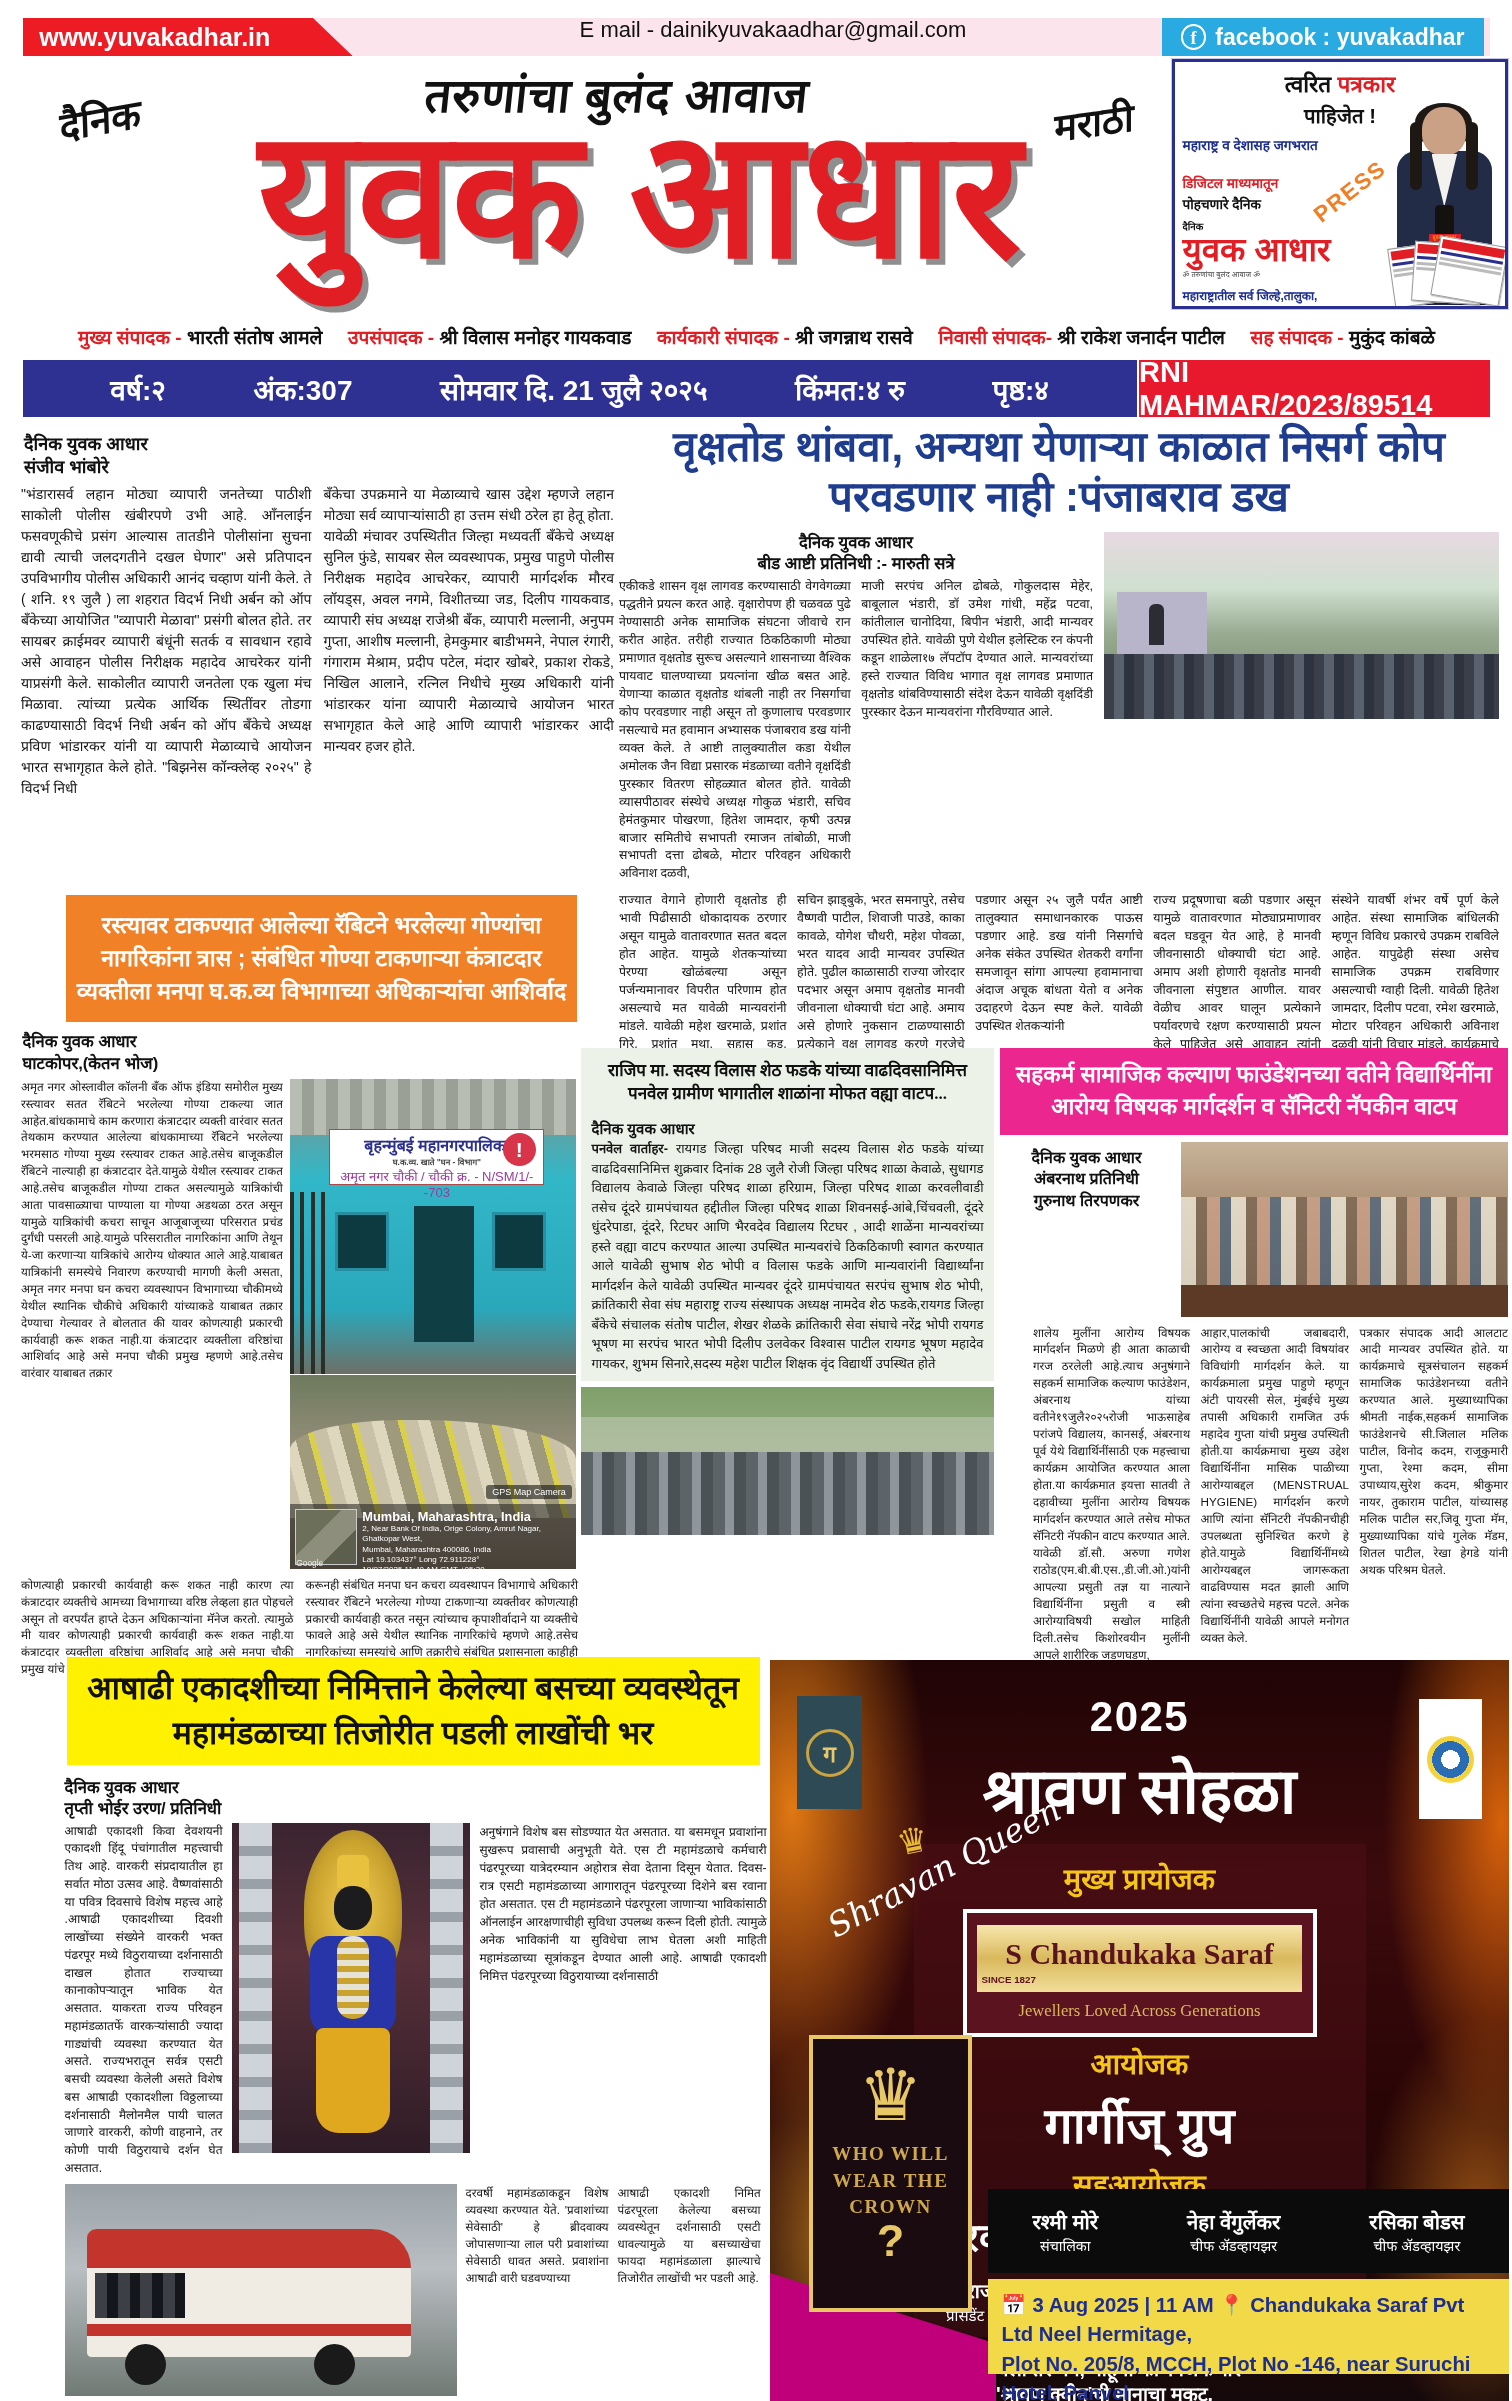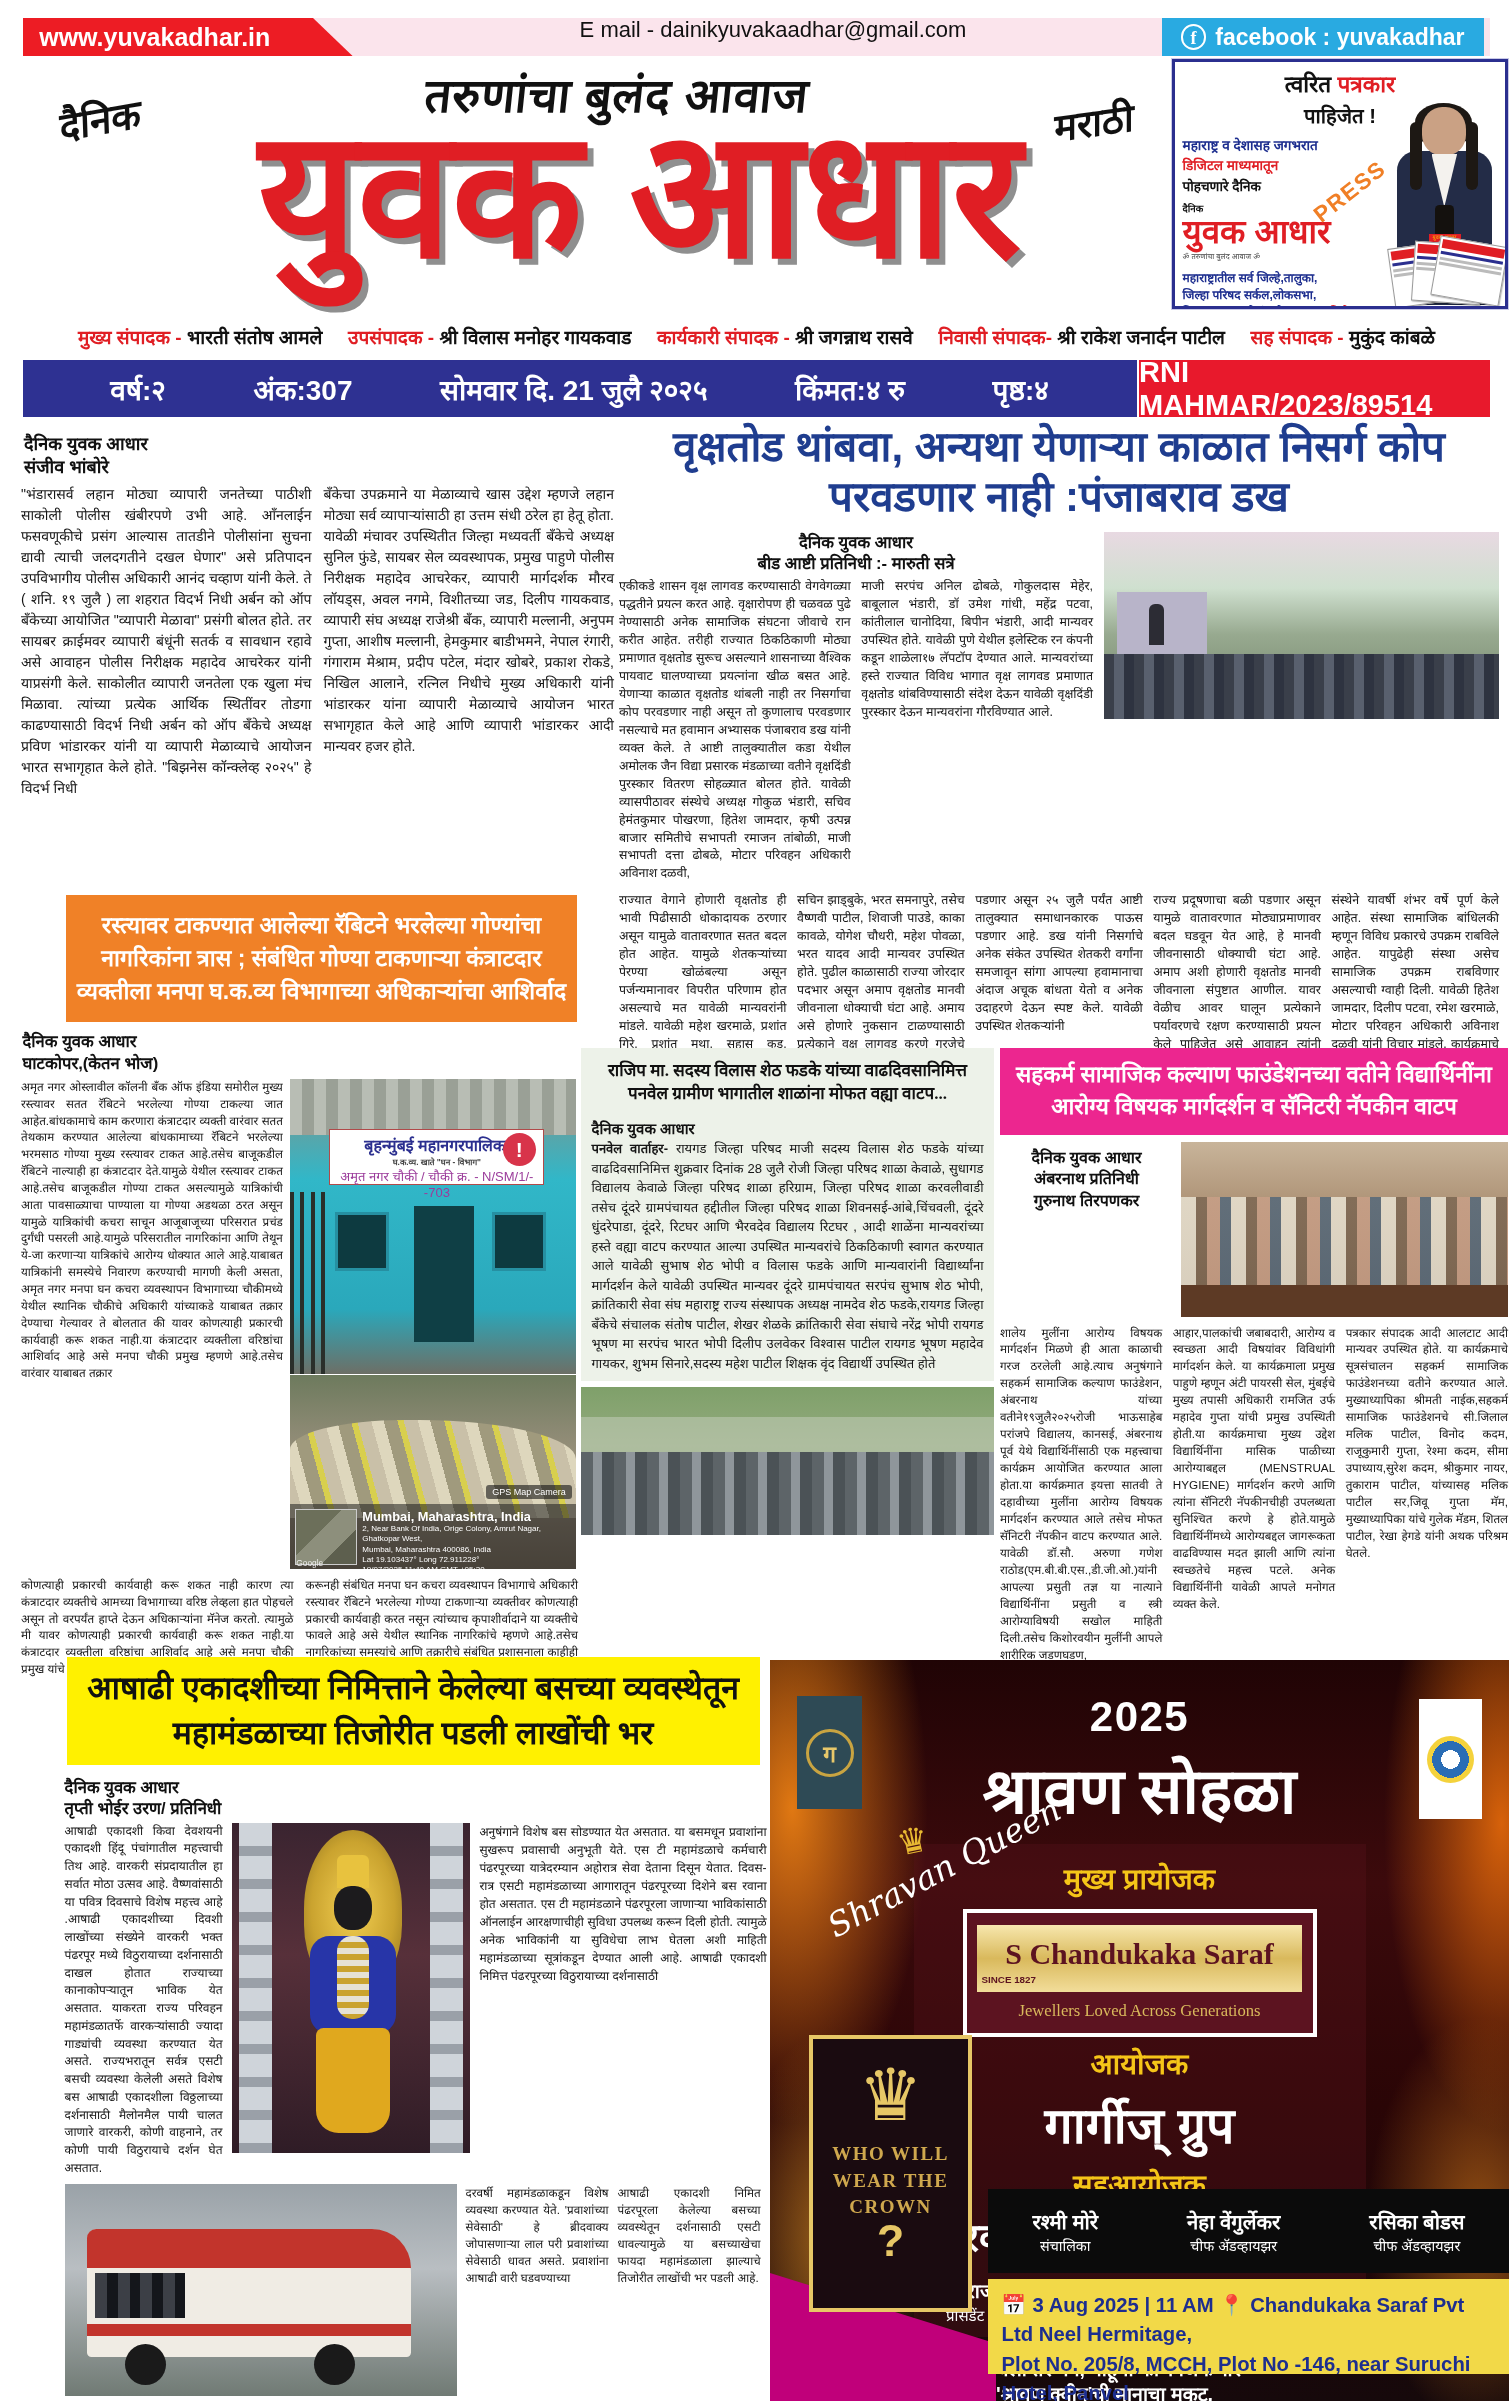--- a/index.html
+++ b/index.html
@@ -28,21 +28,21 @@
   .mh-title { position:absolute; left:113px; top:45px; width:1054px; text-align:center; font-size:170px; line-height:1.1;
     font-weight:900; color:#e01e24; text-shadow:6px 6px 0 #8f8f8f; transform:scaleY(1.05); white-space:nowrap; }
 
   
   .pressad { position:absolute; left:1172px; top:59px; width:336px; height:250px; background:#fff;
     border:3px solid #2b2f8f; outline:1.5px solid #c9c9e8; padding:6px 7.5px; overflow:hidden; }
   .pa-l1 { font-size:22.6px; font-weight:900; text-align:center; }
   .pa-l1 .b { color:#111; } .pa-l1 .r { color:#e01e24; }
   .pa-l2 { font-size:20.3px; font-weight:900; text-align:center; color:#111; margin-top:1.5px; }
   .pa-l3 { font-size:13.6px; font-weight:bold; color:#1d2e8f; margin-top:6px; }
-  .pa-l4 { font-size:13.6px; font-weight:bold; color:#e01e24; margin-top:1px; }
+  .pa-l4 { font-size:13.6px; font-weight:bold; color:#e01e24; margin-top:19px; }
   .pa-l5 { font-size:13.6px; font-weight:bold; color:#111; margin-top:2.3px; }
   .pa-logo { margin-top:6px; }
   .pa-logo .sm { font-size:9.8px; font-weight:bold; color:#111; }
   .pa-logo .big { font-size:33px; font-weight:900; color:#e01e24; line-height:1; }
   .pa-logo .tag { font-size:7.5px; color:#444; }
   .pa-l6 { font-size:12px; font-weight:bold; color:#1d2e8f; margin-top:7.5px; }
   .pa-l6 .r { color:#e01e24; }
   .pa-press { position:absolute; right:113px; top:117px; color:#f07f26; font-size:22.6px; font-weight:900;
     transform:rotate(-38deg); letter-spacing:1.5px; }
   .pa-woman { position:absolute; right:4.5px; top:45px; width:113px; height:197px; }
@@ -158,21 +158,21 @@
   .amb { position:absolute; left:1000px; top:1048px; width:508px; }
   .amb .pink { background:#ec268f; color:#fff; font-weight:900; text-align:center;
     font-size:22.6px; line-height:1.45; padding:10.5px 7.5px; }
   .amb .midrow { display:flex; gap:7.5px; margin-top:7.5px; }
   .amb .by { width:173px; text-align:center; font-size:16px; line-height:1.35; padding-top:4.5px; }
   .photoAmb { width:327px; height:175px; position:relative; overflow:hidden;
     background:linear-gradient(180deg,#c8b49a 0%,#a78a6d 45%,#6e5139 100%); }
   .photoAmb .people { position:absolute; left:0; bottom:30px; width:100%; height:90px;
     background:repeating-linear-gradient(90deg,#e8e2d2 0 15px,#7b6652 15px 25.6px,#c89f87 25.6px 39px,#54687a 39px 50px); opacity:.85; }
   .photoAmb .table { position:absolute; left:0; bottom:0; width:100%; height:32px; background:#5d3a25; }
-  .amb .cols { display:flex; gap:10.5px; margin-top:7.5px; }
+  .amb .cols { display:flex; gap:10.5px; margin-top:7.5px;margin-left:33px; }
   .amb .cols .c { flex:1; font-size:11.7px; line-height:1.45; }
 
   
   .ash { position:absolute; left:22.6px; top:1657px; width:744px; }
   .ash .ybox { margin-left:44px; width:693px; background:#fff100; color:#111; font-weight:900;
     font-size:32px; line-height:1.4; text-align:center; padding:9px 7.5px; }
   .ash .by { font-size:16.6px; line-height:1.3; margin:12px 0 3px 42px; }
   .ash .row1 { display:flex; gap:9px; margin-left:42px; margin-top:3px; }
   .ash .c1 { width:160px; font-size:12px; line-height:1.48; }
   .photoDeity { width:242px; height:330px; position:relative; overflow:hidden;

